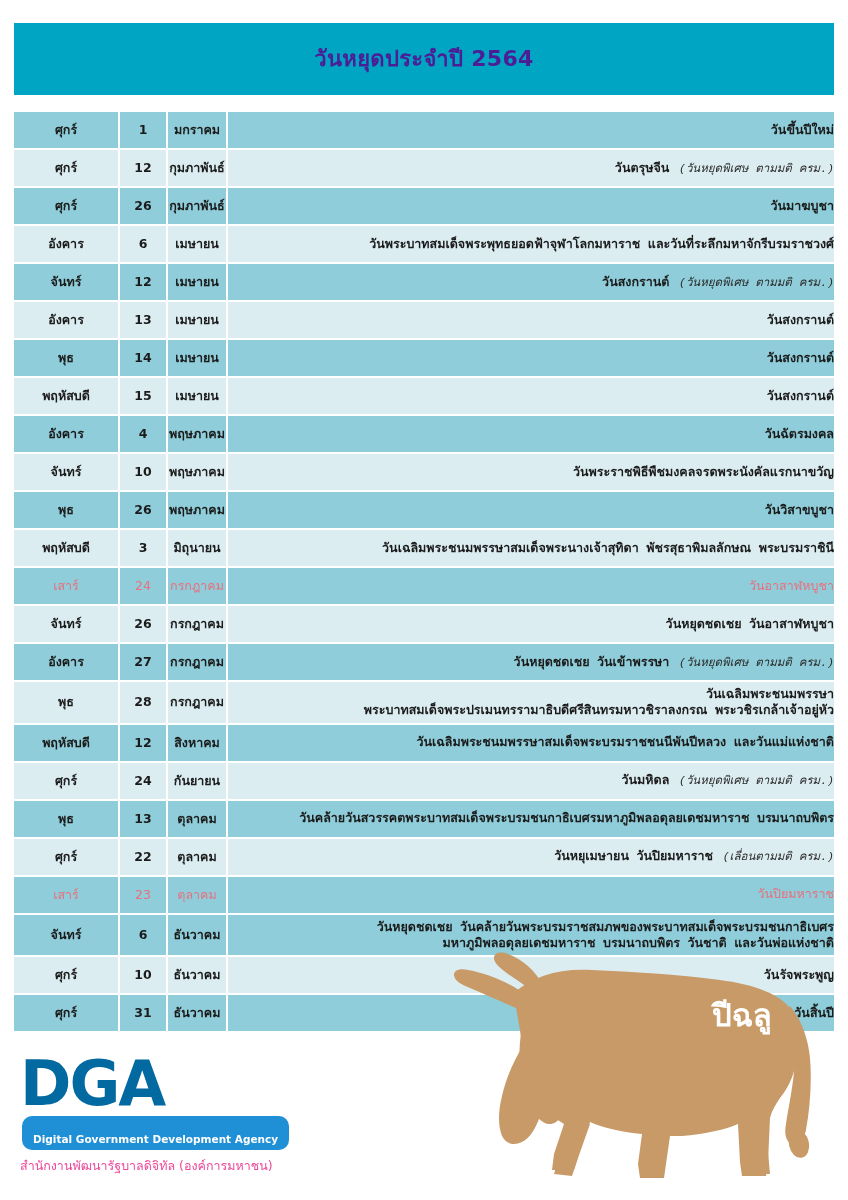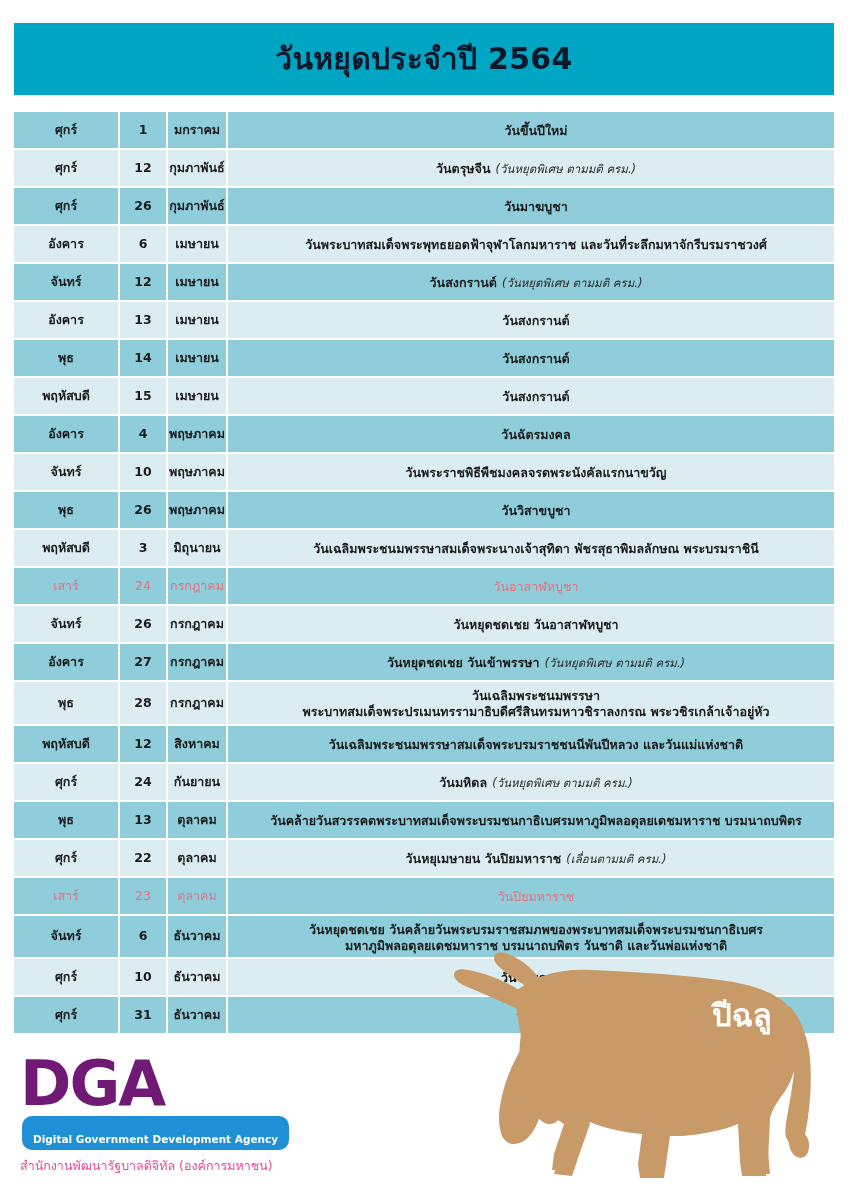--- a/index.html
+++ b/index.html
@@ -25,22 +25,22 @@
     left: 14px;
     top: 23px;
     width: 820px;
     height: 72px;
     background: #00a5c4;
     display: flex;
     align-items: center;
     justify-content: center;
   }
   #header-title {
-    color: #0f172a;
-    font-size: 30px;
+    color: #4c1d95;
+    font-size: 22px;
     font-weight: bold;
     letter-spacing: 0.3px;
     line-height: 1;
     white-space: nowrap;
   }
 
   
   #holiday-table {
     position: absolute;
     left: 14px;
@@ -58,21 +58,21 @@
     vertical-align: middle;
     height: 38px;
     padding: 3px 0;
     border-right: 2px solid #ffffff;
     border-bottom: 2px solid #ffffff;
   }
 
   .c-day   { width: 106px;  text-align: center; }
   .c-date  { width: 48px;  text-align: center; }
   .c-month { width: 60px;  text-align: center; }
-  .c-desc  { width: 606px; text-align: center; padding-left: 10px; border-right: none; }
+  .c-desc  { width: 606px; text-align: right; padding-left: 10px; border-right: none; font-family: Liberation Mono, monospace; }
 
   .cell-text {
     font-size: 12.5px;
     font-weight: bold;
     color: #1b1b1b;
     line-height: 1.28;
     display: block;
   }
 
   .desc-main {
@@ -127,21 +127,21 @@
   
   #footer-logo {
     position: absolute;
     left: 20px;
     top: 1055px;
     width: 300px;
   }
   #dga-wordmark {
     font-size: 62px;
     font-weight: bold;
-    color: #701a75;
+    color: #0369a1;
     letter-spacing: -2px;
     line-height: 0.92;
     font-family: "DejaVu Sans", "Liberation Sans", sans-serif;
   }
   #dga-tagline {
     display: inline-block;
     margin-top: 4px;
     margin-left: 2px;
     background: #1f8fd6;
     color: #ffffff;

